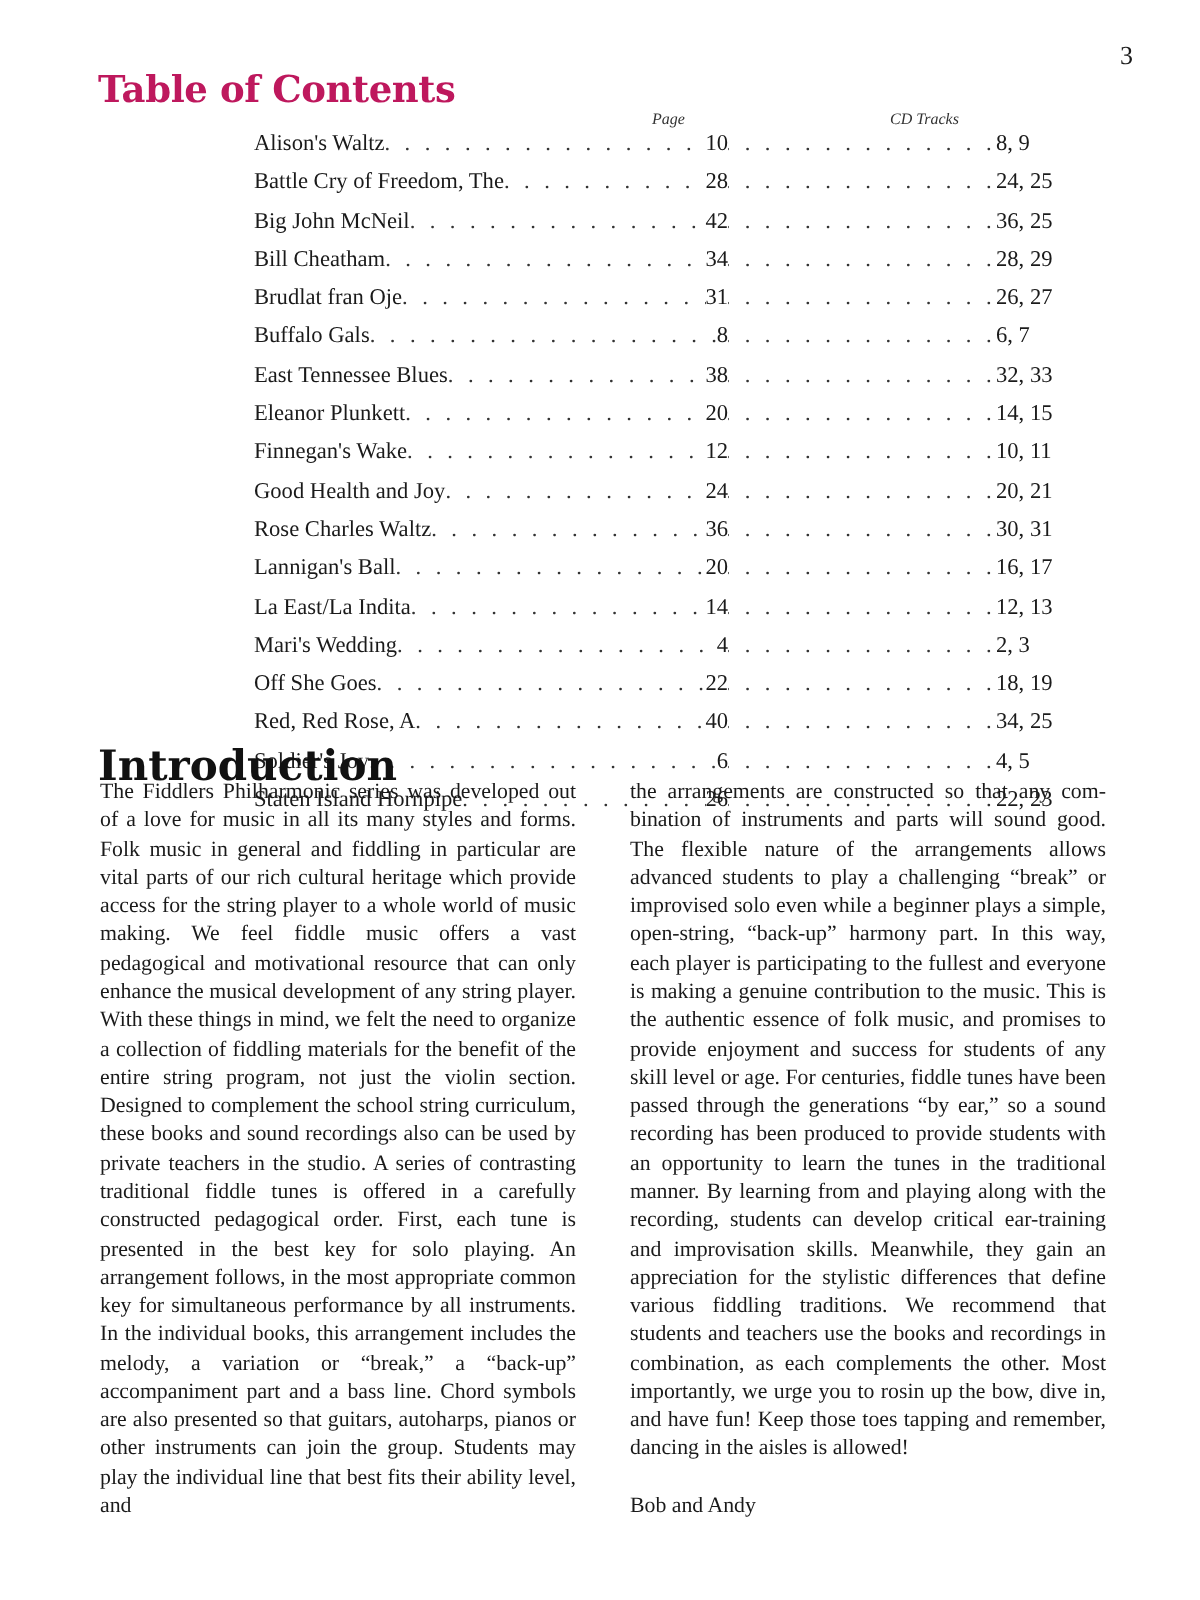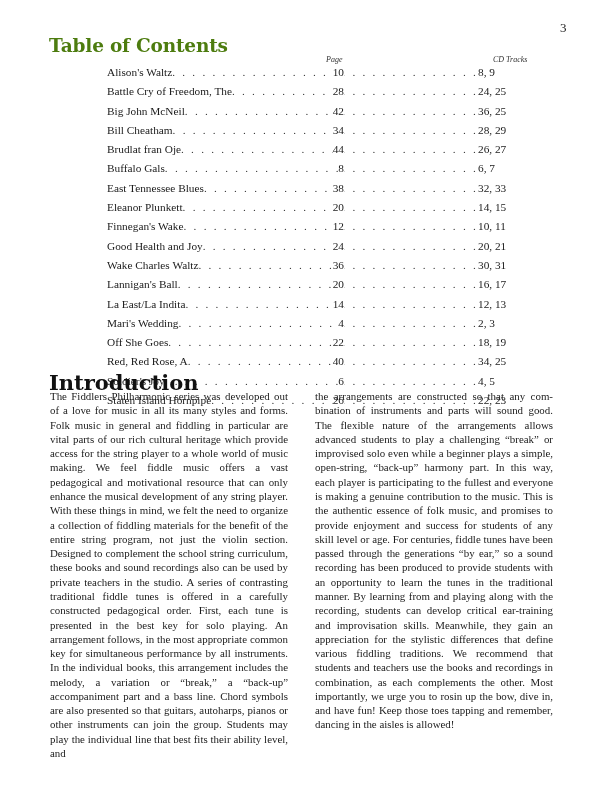--- a/index.html
+++ b/index.html
@@ -6,37 +6,37 @@
   body {
     width: 600px; height: 800px; position: relative; overflow: hidden;
     font-family: "Liberation Serif", "DejaVu Serif", serif; color: #1a1a1a;
   }
   .page-number {
     position: absolute; left: 560px; top: 20px; font-size: 13px;
   }
   .toc-title {
     position: absolute; left: 49px; top: 35px; margin: 0;
     font-family: "DejaVu Serif", serif; font-weight: bold; font-size: 18.5px;
-    letter-spacing: -0.2px; color: #4d7c0f;
+    letter-spacing: -0.2px; color: #be185d;
   }
   .toc-col-head {
     position: absolute; top: 55px; font-style: italic; font-size: 8px; color: #333;
   }
   .toc-col-head.page { left: 326px; text-align: center; }
-  .toc-col-head.tracks { left: 445px; margin-left: 48px; }
+  .toc-col-head.tracks { left: 445px; }
   .toc-list { position: absolute; left: 107px; top: 66px; width: 390px; margin: 0; padding: 0; list-style: none; }
   .toc-row {
     display: flex; align-items: baseline; height: 19.3px; font-size: 11.3px; white-space: nowrap;
   }
   .toc-title-cell { flex: 0 0 auto; }
   .dots1 { flex: 1 1 auto; overflow: hidden; letter-spacing: 2.2px; color: #333; }
   .toc-page { flex: 0 0 auto; }
   .dots2 { flex: 0 0 auto; width: 134px; overflow: hidden; letter-spacing: 2.2px; color: #333; text-align: right; direction: rtl; }
   .toc-tracks { flex: 0 0 auto; text-align: left; }
-  .page-group { display: flex; align-items: center; width: 237px; flex: 0 0 237px; }
+  .page-group { display: flex; align-items: center; width: 237px; flex: 0 0 237px; margin-left: 20px; }
 
   .intro-title {
     position: absolute; left: 49px; top: 370px; margin: 0;
     font-family: "DejaVu Serif", serif; font-weight: bold; font-size: 21px; color: #111;
   }
   .col {
     position: absolute; top: 389px; width: 238px; font-size: 10.9px; line-height: 14.28px;
     text-align: justify; hyphens: manual;
   }
   .col.left { left: 50px; }
@@ -87,21 +87,21 @@
         <span class="dots1">. . . . . . . . . . . . . . . . . . . . . . . . . . . . . . . . . . . . . . . . . . . . . . . . . . . . . . . . . . . . . . . . . . . . . . . . . . . . . . . . </span>
         <span class="toc-page">34</span>
       </div>
       <span class="dots2">. . . . . . . . . . . . . . . . . . . . . . . . . . . . . . . . . . . . . . . . . . . . . . . . . . . . . . . . . . . . . . . . . . . . . . . . . . . . . . . . </span>
       <span class="toc-tracks">28, 29</span>
     </li>
     <li class="toc-row">
       <div class="page-group">
         <span class="toc-title-cell">Brudlat fran Oje</span>
         <span class="dots1">. . . . . . . . . . . . . . . . . . . . . . . . . . . . . . . . . . . . . . . . . . . . . . . . . . . . . . . . . . . . . . . . . . . . . . . . . . . . . . . . </span>
-        <span class="toc-page">44</span>
+        <span class="toc-page">31</span>
       </div>
       <span class="dots2">. . . . . . . . . . . . . . . . . . . . . . . . . . . . . . . . . . . . . . . . . . . . . . . . . . . . . . . . . . . . . . . . . . . . . . . . . . . . . . . . </span>
       <span class="toc-tracks">26, 27</span>
     </li>
     <li class="toc-row">
       <div class="page-group">
         <span class="toc-title-cell">Buffalo Gals</span>
         <span class="dots1">. . . . . . . . . . . . . . . . . . . . . . . . . . . . . . . . . . . . . . . . . . . . . . . . . . . . . . . . . . . . . . . . . . . . . . . . . . . . . . . . </span>
         <span class="toc-page">8</span>
       </div>
@@ -139,21 +139,21 @@
       <div class="page-group">
         <span class="toc-title-cell">Good Health and Joy</span>
         <span class="dots1">. . . . . . . . . . . . . . . . . . . . . . . . . . . . . . . . . . . . . . . . . . . . . . . . . . . . . . . . . . . . . . . . . . . . . . . . . . . . . . . . </span>
         <span class="toc-page">24</span>
       </div>
       <span class="dots2">. . . . . . . . . . . . . . . . . . . . . . . . . . . . . . . . . . . . . . . . . . . . . . . . . . . . . . . . . . . . . . . . . . . . . . . . . . . . . . . . </span>
       <span class="toc-tracks">20, 21</span>
     </li>
     <li class="toc-row">
       <div class="page-group">
-        <span class="toc-title-cell">Wake Charles Waltz</span>
+        <span class="toc-title-cell">Rose Charles Waltz</span>
         <span class="dots1">. . . . . . . . . . . . . . . . . . . . . . . . . . . . . . . . . . . . . . . . . . . . . . . . . . . . . . . . . . . . . . . . . . . . . . . . . . . . . . . . </span>
         <span class="toc-page">36</span>
       </div>
       <span class="dots2">. . . . . . . . . . . . . . . . . . . . . . . . . . . . . . . . . . . . . . . . . . . . . . . . . . . . . . . . . . . . . . . . . . . . . . . . . . . . . . . . </span>
       <span class="toc-tracks">30, 31</span>
     </li>
     <li class="toc-row">
       <div class="page-group">
         <span class="toc-title-cell">Lannigan's Ball</span>
         <span class="dots1">. . . . . . . . . . . . . . . . . . . . . . . . . . . . . . . . . . . . . . . . . . . . . . . . . . . . . . . . . . . . . . . . . . . . . . . . . . . . . . . . </span>
@@ -218,13 +218,14 @@
     </li>
   </ul>
 
 <h2 class="intro-title">Introduction</h2>
 
 <div class="col left">
   <p>The Fiddlers Philharmonic series was developed out of a love for music in all its many styles and forms. Folk music in general and fiddling in par­ticular are vital parts of our rich cultural heritage which provide access for the string player to a whole world of music making.  We feel fiddle music offers a vast pedagogical and motivational resource that can only enhance the musical devel­opment of any string player.  With these things in  mind, we felt the need to organize a collec­tion of fiddling materials for the benefit of the entire string program, not just the violin section. Designed to complement the school string curric­ulum, these books and sound recordings also can be used by private teachers in the studio. A series of contrasting traditional fiddle tunes is offered in a carefully constructed pedagogical order.  First, each tune is presented in the best key for solo playing.  An arrangement follows, in the most appropriate common key for simultaneous perfor­mance by all instruments.  In the individual books, this arrangement includes the melody, a variation or “break,” a “back-up” accompaniment part and a bass line.  Chord symbols are also presented so that guitars, autoharps, pianos or other instru­ments can join the group.  Students may play the individual line that best fits their ability level, and</p>
 </div>
 <div class="col right">
   <p>the arrangements are constructed so that any com­bination of instruments and parts will sound good. The flexible nature of the arrangements allows advanced students to play a challenging “break” or improvised solo even while a beginner plays a simple, open-string, “back-up” harmony part.  In this way, each player is participating to the fullest and everyone is making a genuine contribution to the music.  This is the authentic essence of folk music, and promises to provide enjoyment and success for students of any skill level or age.  For centuries, fiddle tunes have been passed through the generations “by ear,” so a sound recording has been produced to provide students with an opportunity to learn the tunes in the traditional manner.  By learning from and playing along with the recording, students can develop critical ear-training and improvisation skills.  Meanwhile, they gain an appreciation for the stylistic differences that define various fiddling traditions.  We  recom­mend that students and teachers use the books and recordings in combination, as each comple­ments the other.  Most importantly, we urge you to rosin up the bow, dive in, and have fun!  Keep those toes tapping and remember, dancing in the aisles is allowed!</p>
+  <p class="signature">Bob and Andy</p>
 </div>
 
 </body></html>

